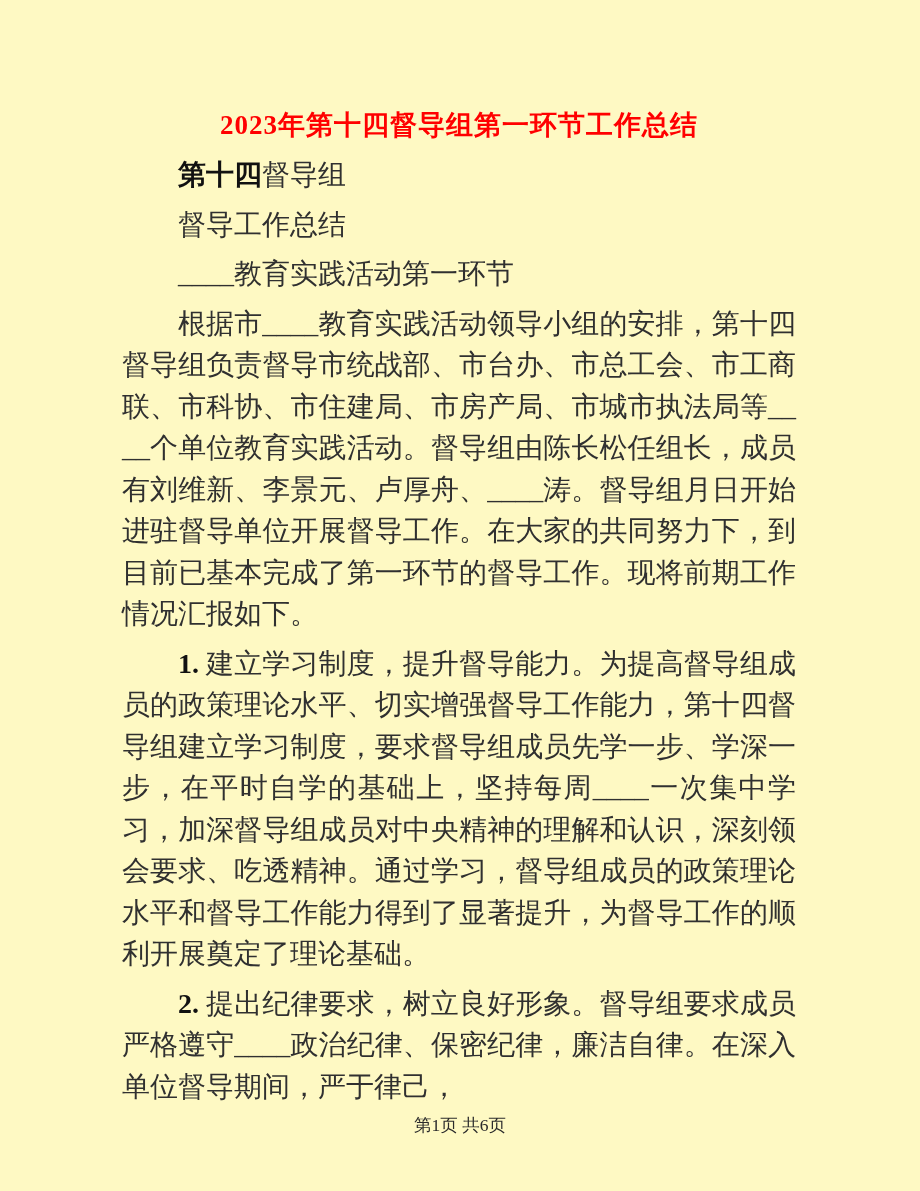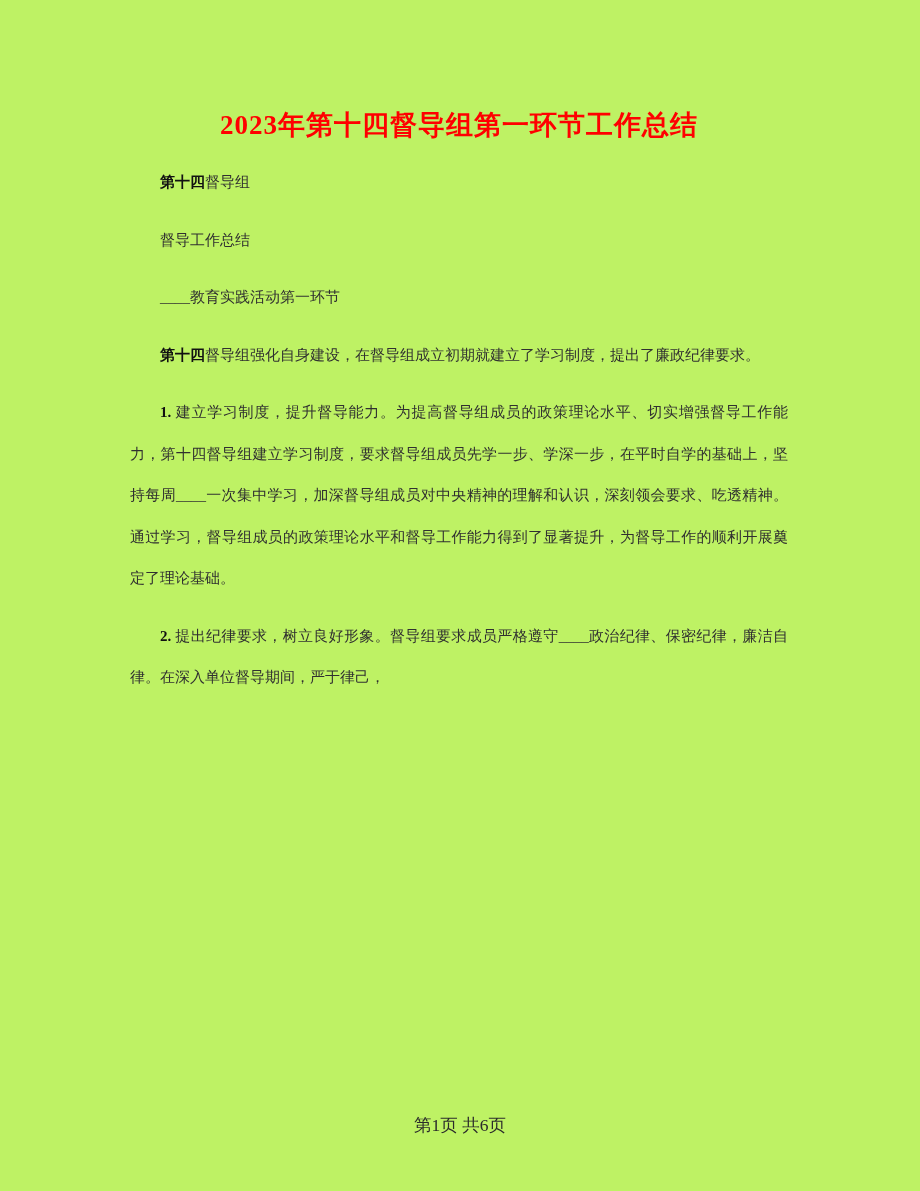--- a/index.html
+++ b/index.html
@@ -4,46 +4,46 @@
 <style>
   html, body {
     margin: 0;
     padding: 0;
     background: #ffffff;
   }
   .page {
     position: relative;
     width: 920px;
     height: 1191px;
-    background: #bef264;
+    background: #fef9c3;
     overflow: hidden;
     font-family: "Liberation Serif", "DejaVu Serif", serif;
   }
   .content {
     position: absolute;
     left: 114px;
     top: 0;
     width: 690px;
   }
   .doc-title {
     margin: 104px 0 5px 0;
     font-size: 27px;
     line-height: 42px;
     font-weight: bold;
     text-align: center;
     color: #ff0000;
     letter-spacing: 1px;
   }
   .para {
-    font-size: 15px;
+    font-size: 28px;
     line-height: 41.5px;
     color: #303030;
     text-align: justify;
     text-indent: 2em;
-    margin: 16px;
+    margin: 8px;
     word-break: break-all;
   }
   .para b {
     color: #111111;
   }
   .footer {
     position: absolute;
     left: 0;
     top: 1108px;
     width: 920px;
@@ -56,19 +56,19 @@
 </head>
 <body>
 
 <div class="page">
   <div class="content">
     <div class="doc-title" style="color: rgb(255, 0, 0);">2023年第十四督导组第一环节工作总结</div>
     <div>
         <div class="para"><b>第十四</b><span>督导组</span></div>
         <div class="para"><span>督导工作总结</span></div>
         <div class="para"><span>____教育实践活动第一环节</span></div>
-        <div class="para"><b>第十四</b><span>督导组强化自身建设，在督导组成立初期就建立了学习制度，提出了廉政纪律要求。</span></div>
+        <div class="para"><span>根据市____教育实践活动领导小组的安排，第十四督导组负责督导市统战部、市台办、市总工会、市工商联、市科协、市住建局、市房产局、市城市执法局等____个单位教育实践活动。督导组由陈长松任组长，成员有刘维新、李景元、卢厚舟、____涛。督导组月日开始进驻督导单位开展督导工作。在大家的共同努力下，到目前已基本完成了第一环节的督导工作。现将前期工作情况汇报如下。</span></div>
         <div class="para"><b>1. </b><span>建立学习制度，提升督导能力。为提高督导组成员的政策理论水平、切实增强督导工作能力，第十四督导组建立学习制度，要求督导组成员先学一步、学深一步，在平时自学的基础上，坚持每周____一次集中学习，加深督导组成员对中央精神的理解和认识，深刻领会要求、吃透精神。通过学习，督导组成员的政策理论水平和督导工作能力得到了显著提升，为督导工作的顺利开展奠定了理论基础。</span></div>
         <div class="para"><b>2. </b><span>提出纪律要求，树立良好形象。督导组要求成员严格遵守____政治纪律、保密纪律，廉洁自律。在深入单位督导期间，严于律己，</span></div>
       </div>
   </div>
   <div class="footer">第1页 共6页</div>
 </div>
 
 </body></html>

